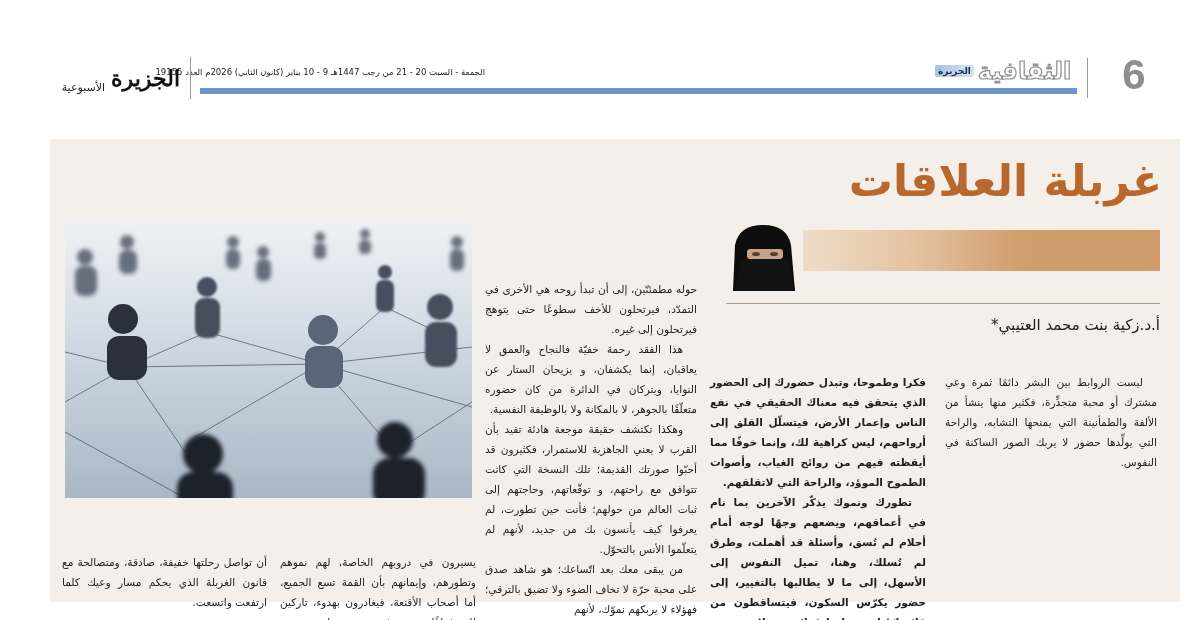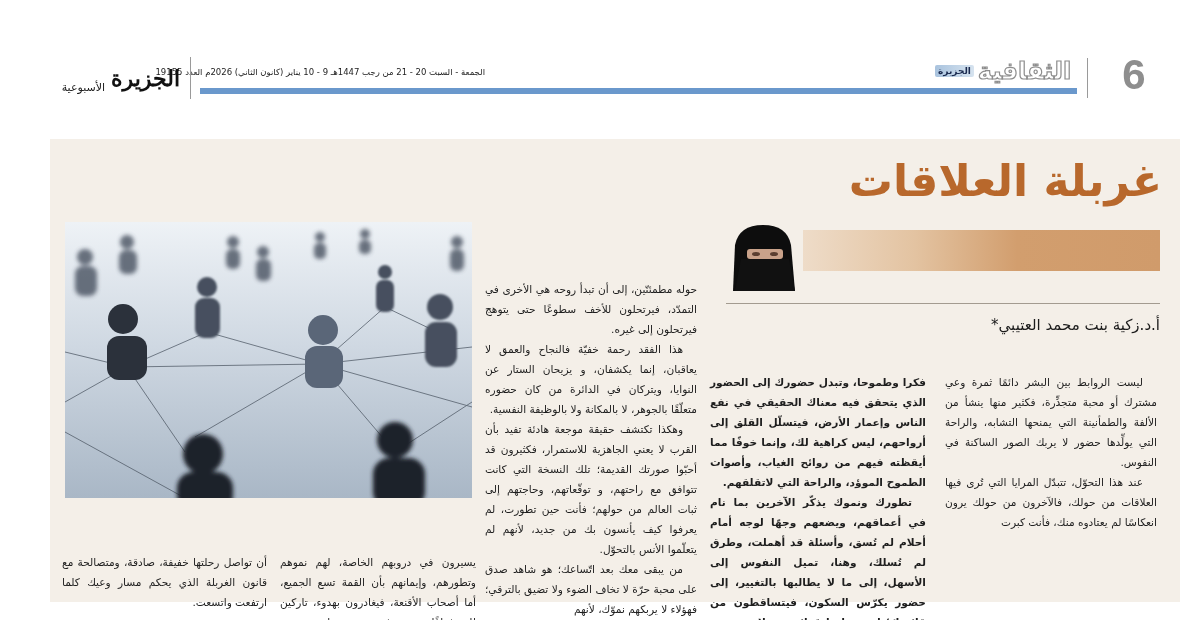--- a/index.html
+++ b/index.html
@@ -119,21 +119,20 @@
       <ellipse cx="31" cy="31" rx="4" ry="2" fill="#5a3e30"></ellipse>
       <ellipse cx="49" cy="31" rx="4" ry="2" fill="#5a3e30"></ellipse>
       <path d="M16 36 L64 36 L70 68 L10 68 Z" fill="#111"></path>
     </svg>
   </div>
   <div class="author-name">أ.د.زكية بنت محمد العتيبي*</div>
   <div class="byline-rule"></div>
 
   <div class="col col-1">
     <p>ليست الروابط بين البشر دائمًا ثمرة وعي مشترك أو محبة متجذِّرة، فكثير منها ينشأ من الألفة والطمأنينة التي يمنحها التشابه، والراحة التي يولِّدها حضور لا يربك الصور الساكنة في النفوس.</p>
-    <p>عند هذا التحوّل، تتبدّل المرايا التي تُرى فيها العلاقات من حولك، فالآخرون من حولك يرون انعكاسًا لم يعتادوه منك، فأنت كبرت</p>
   </div>
 
   <div class="col col-2">
     <p class="noindent">فكرا وطموحا، وتبدل حضورك إلى الحضور الذي يتحقق فيه معناك الحقيقي في نفع الناس وإعمار الأرض، فيتسلّل القلق إلى أرواحهم، ليس كراهية لك، وإنما خوفًا مما أيقظته فيهم من روائح الغياب، وأصوات الطموح الموؤد، والراحة التي لاتقلقهم.</p>
     <p>تطورك ونموك يذكّر الآخرين بما نام في أعماقهم، ويضعهم وجهًا لوجه أمام أحلام لم تُسق، وأسئلة قد أهملت، وطرق لم تُسلك، وهنا، تميل النفوس إلى الأسهل، إلى ما لا يطالبها بالتغيير، إلى حضور يكرّس السكون، فيتساقطون من قائمتك؛ ليستوطنوا قوائم من لا يشعرهم بما تشعرهم به؛ فالإنسان الذي لم يتّسع بعد لا يحرّك المياه الراكدة، فيلتفّون</p>
   </div>
 
   <div class="col col-3">
     <p class="noindent">حوله مطمئنّين، إلى أن تبدأ روحه هي الأخرى في التمدّد، فيرتحلون للأخف سطوعًا حتى يتوهج فيرتحلون إلى غيره.</p>
     <p>هذا الفقد رحمة خفيّة فالنجاح والعمق لا يعاقبان، إنما يكشفان، و يزيحان الستار عن النوايا، ويتركان في الدائرة من كان حضوره متعلّقًا بالجوهر، لا بالمكانة ولا بالوظيفة النفسية.</p>

